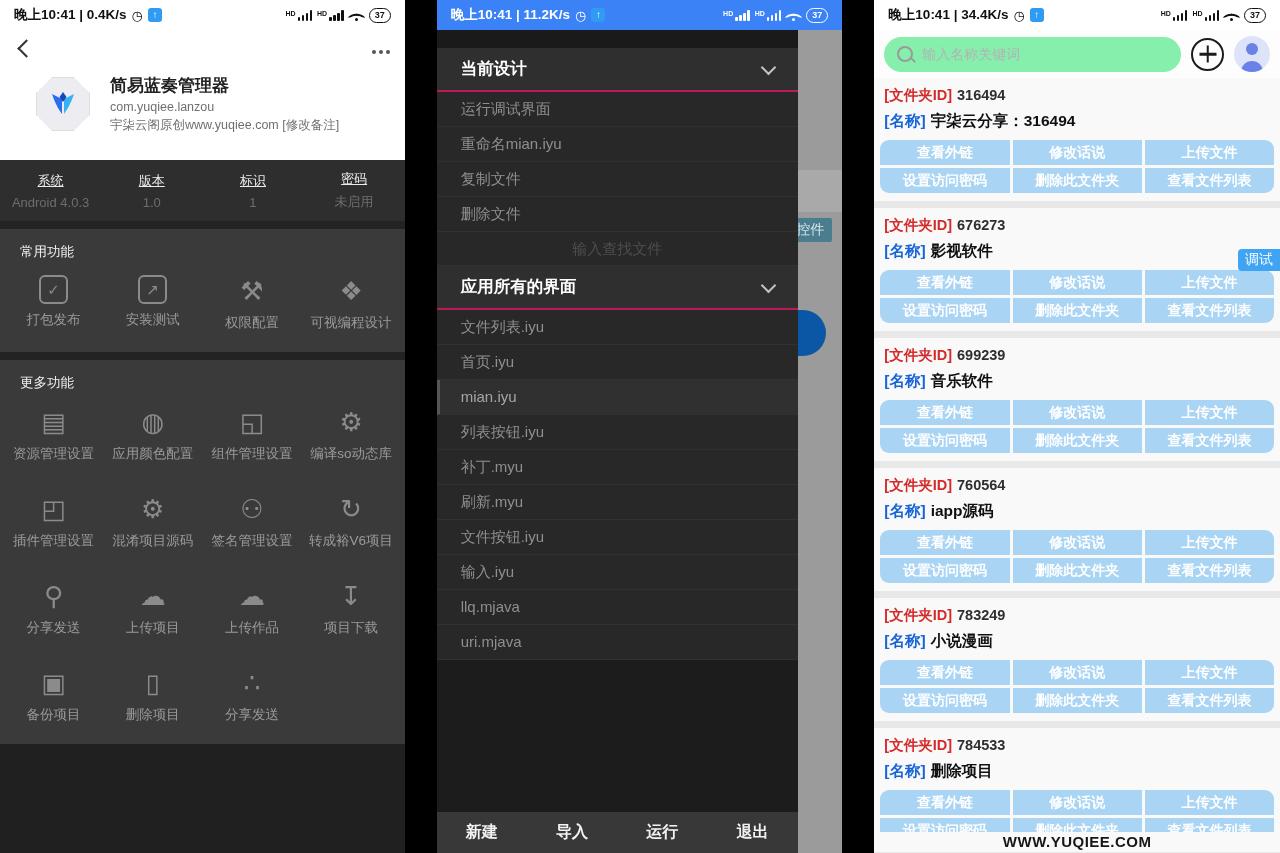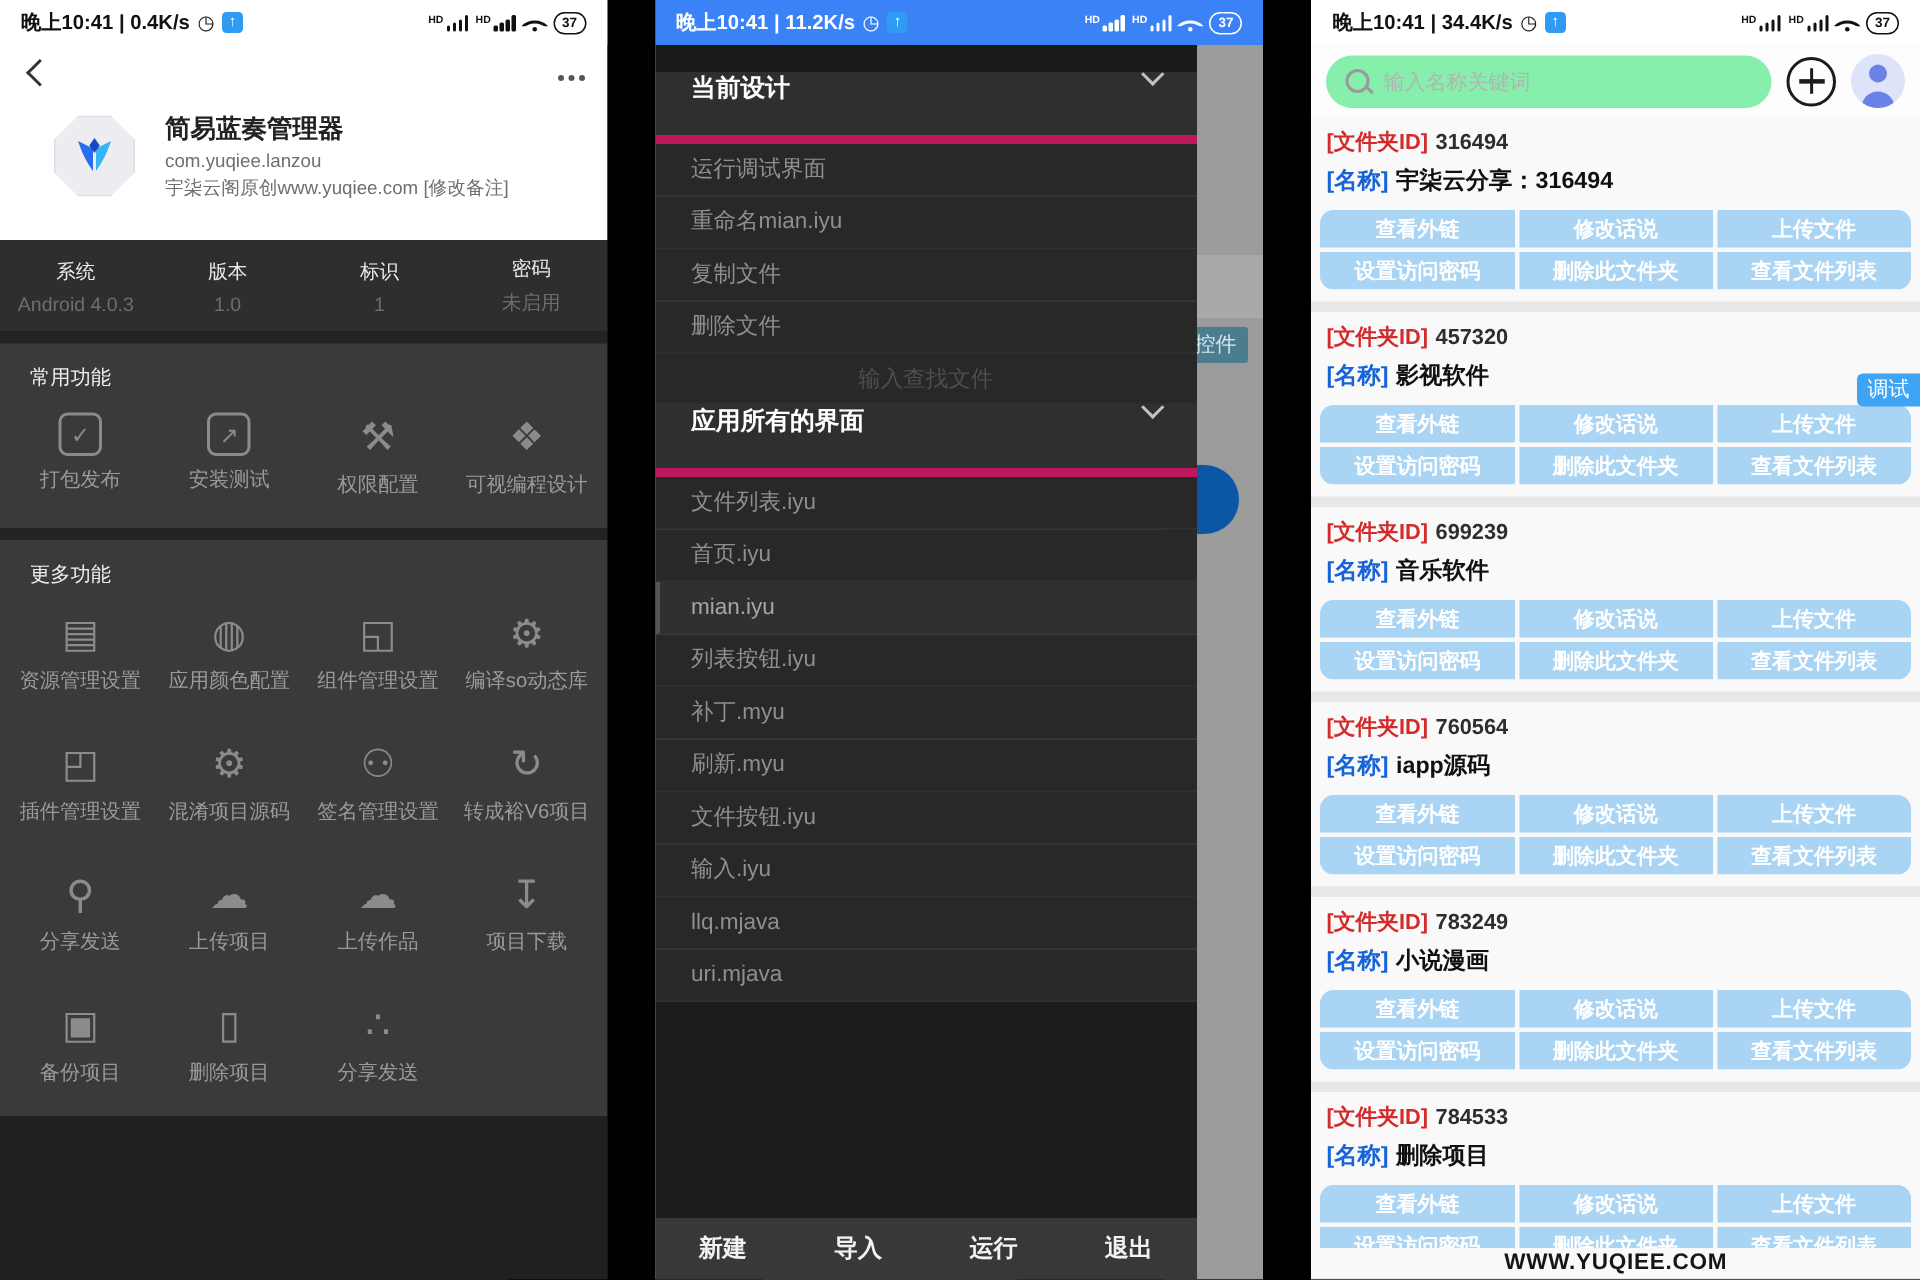--- a/index.html
+++ b/index.html
@@ -44,43 +44,43 @@
   .apphead{display:flex;align-items:center;gap:20px;padding:8px 16px 26px 36px;}
   .logo{width:52px;height:52px;background:#ededf1;border:1px solid #dcdce2;
     clip-path:polygon(30% 0,70% 0,100% 30%,100% 70%,70% 100%,30% 100%,0 70%,0 30%);
     display:flex;align-items:center;justify-content:center;}
   .app-texts{display:flex;flex-direction:column;gap:3px;}
   .app-title{font-size:17px;font-weight:700;color:#222;}
   .app-sub{font-size:12.5px;color:#6f6f6f;}
   .infobar{height:61px;background:#2e2e2e;display:grid;grid-template-columns:repeat(4,1fr);
     align-items:center;}
   .infocell{text-align:center;}
-  .infocell .il{font-size:13px;color:#ececec;margin-bottom:5px;}
+  .infocell .il{font-size:13px;color:#ececec;margin-bottom:5px;text-decoration:underline;}
   .infocell .iv{font-size:13px;color:#6d6d6d;}
   .secdiv{height:8px;background:#232323;}
   .section{background:#3a3a3a;padding:12px 0 14px;}
   .sectitle{font-size:13.5px;color:#efefef;padding:2px 0 10px 20px;}
   .fgrid{display:grid;grid-template-columns:repeat(4,1fr);row-gap:30px;padding:4px 4px 6px;}
   .fcell{display:flex;flex-direction:column;align-items:center;gap:7px;}
   .fcell .ic{font-size:26px;color:#8b8b8b;height:32px;display:flex;align-items:center;justify-content:center;}
   .fcell .ic.boxed{font-size:15px;width:25px;height:25px;border:2.5px solid #8b8b8b;border-radius:6px;}
   .fcell .lb{font-size:13.5px;color:#9a9a9a;white-space:nowrap;}
   .l-fill{background:#202020;height:180px;}
 
   
   .sliver{position:absolute;right:0;top:30px;bottom:0;width:66px;background:#9b9b9b;}
   .sliver .band{position:absolute;top:140px;left:0;right:0;height:42px;background:#a9a9a9;}
   .blue-pill{position:absolute;top:280px;left:0;width:50px;height:46px;background:#0b57a5;
     border-radius:0 23px 23px 0;}
   .kjtag{position:absolute;top:218px;right:10px;background:#4b7d8f;color:#d5e7ee;
     font-size:14px;padding:3px 8px;border-radius:2px;}
   .drawer{position:absolute;left:0;top:30px;bottom:0;width:361px;display:flex;flex-direction:column;}
   .d-strip{height:18px;background:#1a1a1a;}
-  .d-head{height:42px;background:#2f2f2f;border-bottom:6px solid #be185d;display:flex;
-    align-items:flex-start;justify-content:space-between;padding:0 24px;}
+  .d-head{height:42px;background:#2f2f2f;border-bottom:2px solid #be185d;display:flex;
+    align-items:center;justify-content:space-between;padding:0 24px;}
   .d-head .t{font-size:16.5px;font-weight:700;color:#fff;}
   .chev{width:9px;height:9px;border-right:2px solid #c3c3c3;border-bottom:2px solid #c3c3c3;
     transform:rotate(45deg);margin-top:-4px;}
   .d-item{height:34px;line-height:34px;background:#282828;border-bottom:1px solid #313131;
     color:#8f8f8f;font-size:15px;padding-left:24px;}
   .d-item.hl{background:#303030;border-left:3px solid #565656;padding-left:21px;color:#a5a5a5;}
   .d-search{height:33px;background:#282828;border-bottom:1px solid #313131;display:flex;}
   .d-search input{flex:1;background:transparent;border:none;outline:none;text-align:center;
     font-size:15px;color:#bbb;font-family:inherit;}
   .d-search input::placeholder{color:#4e4e4e;}
@@ -409,21 +409,21 @@
           <button class="fb">查看外链</button>
           <button class="fb">修改话说</button>
           <button class="fb">上传文件</button>
           <button class="fb">设置访问密码</button>
           <button class="fb">删除此文件夹</button>
           <button class="fb">查看文件列表</button>
         </div>
       </article>
 
       <article class="card">
-        <div class="idrow"><span class="idlab">[文件夹ID]</span><span class="idval">457320</span></div>
+        <div class="idrow"><span class="idlab">[文件夹ID]</span><span class="idval">676273</span></div>
         <div class="namerow"><span class="namelab">[名称]</span><span class="nameval">影视软件</span></div>
         <div class="btns">
           <button class="fb">查看外链</button>
           <button class="fb">修改话说</button>
           <button class="fb">上传文件</button>
           <button class="fb">设置访问密码</button>
           <button class="fb">删除此文件夹</button>
           <button class="fb">查看文件列表</button>
         </div>
       </article>

